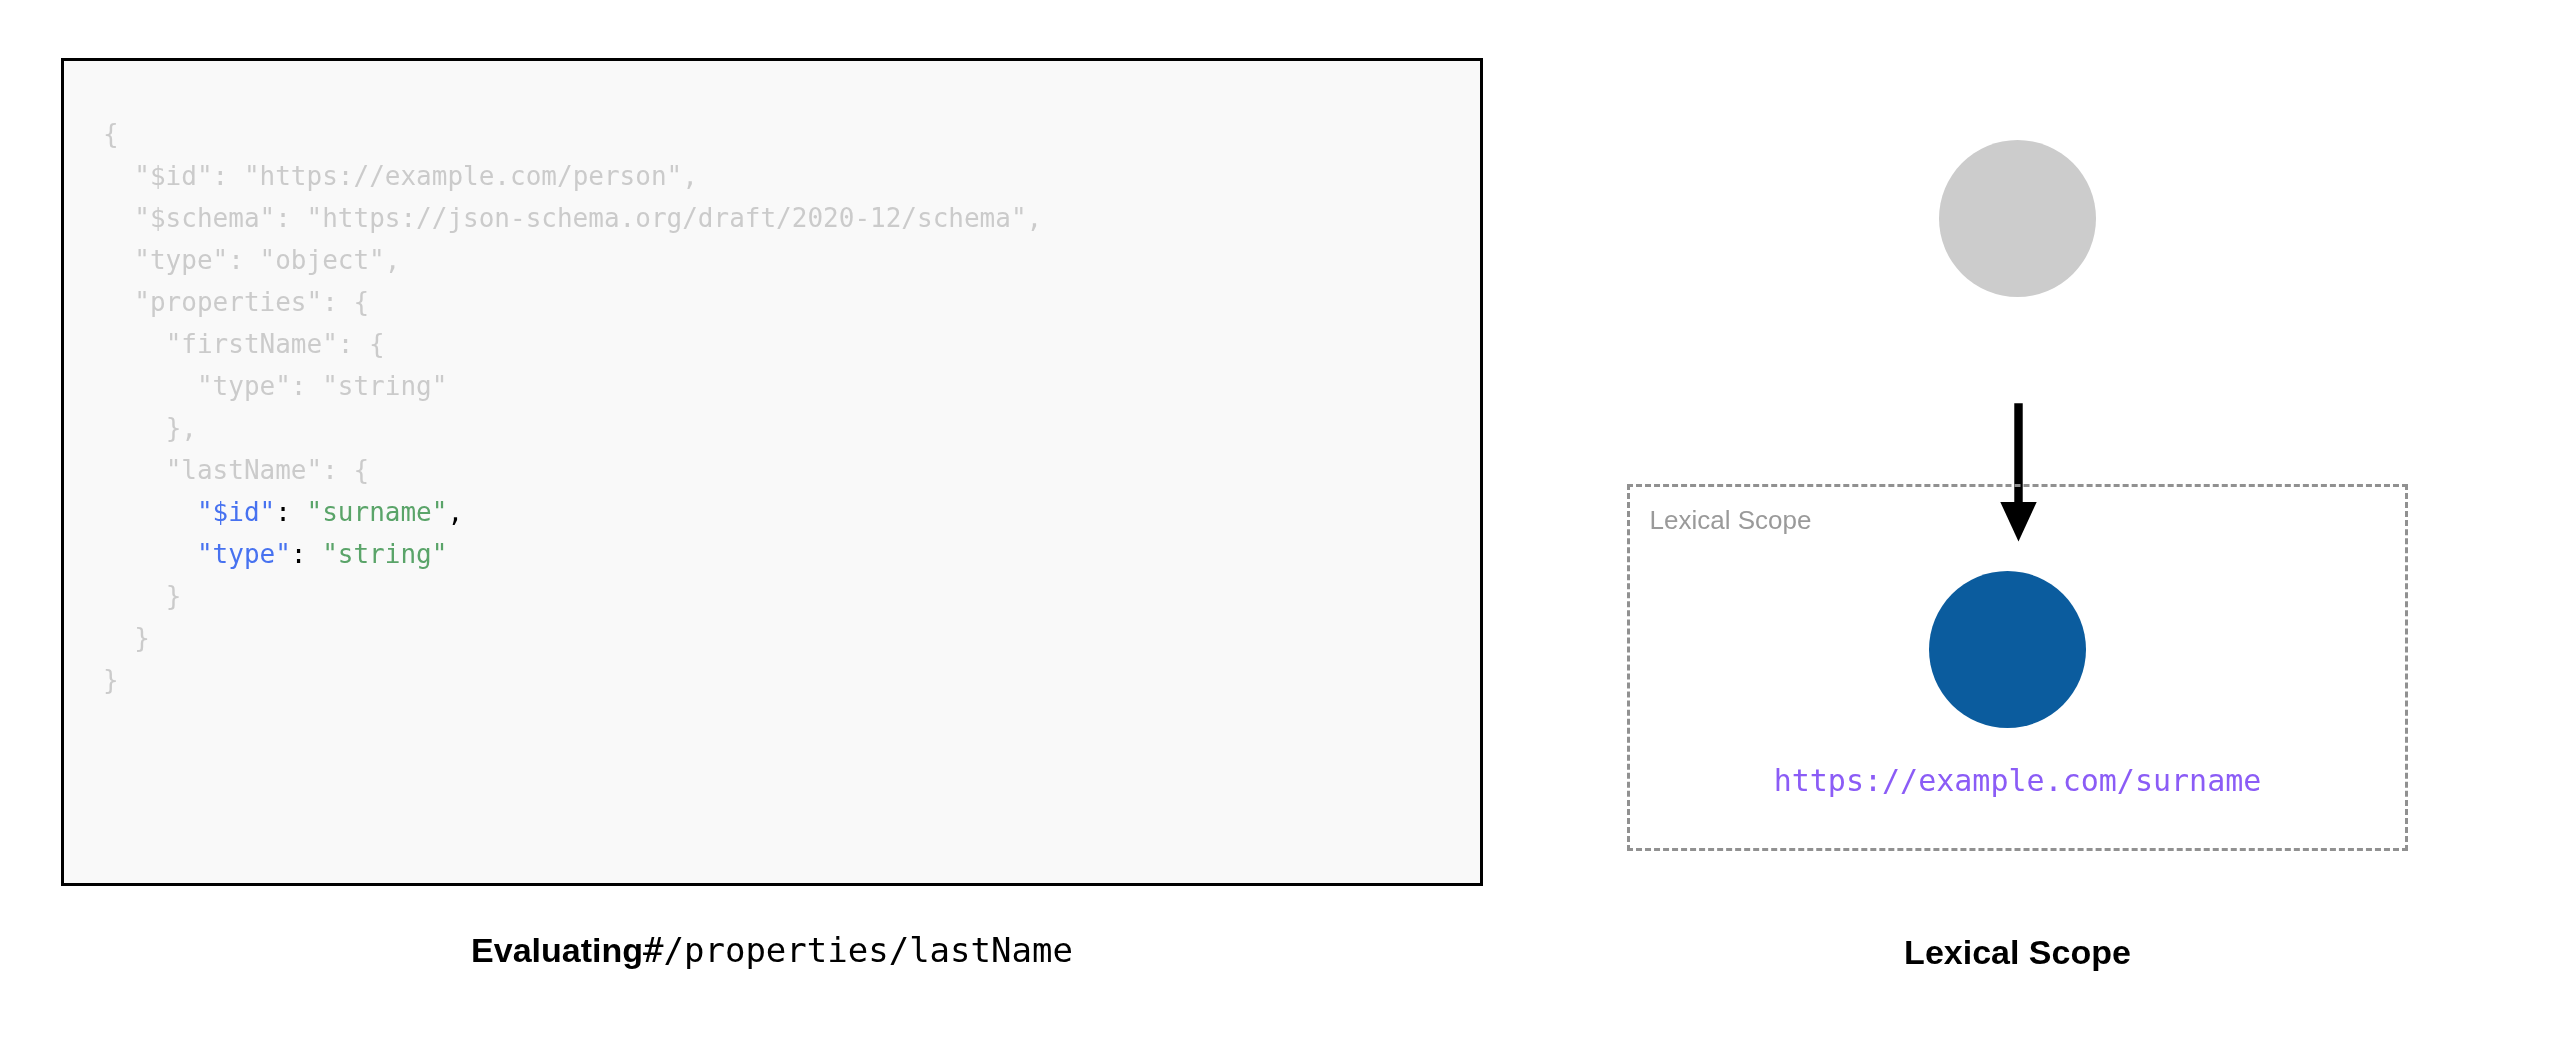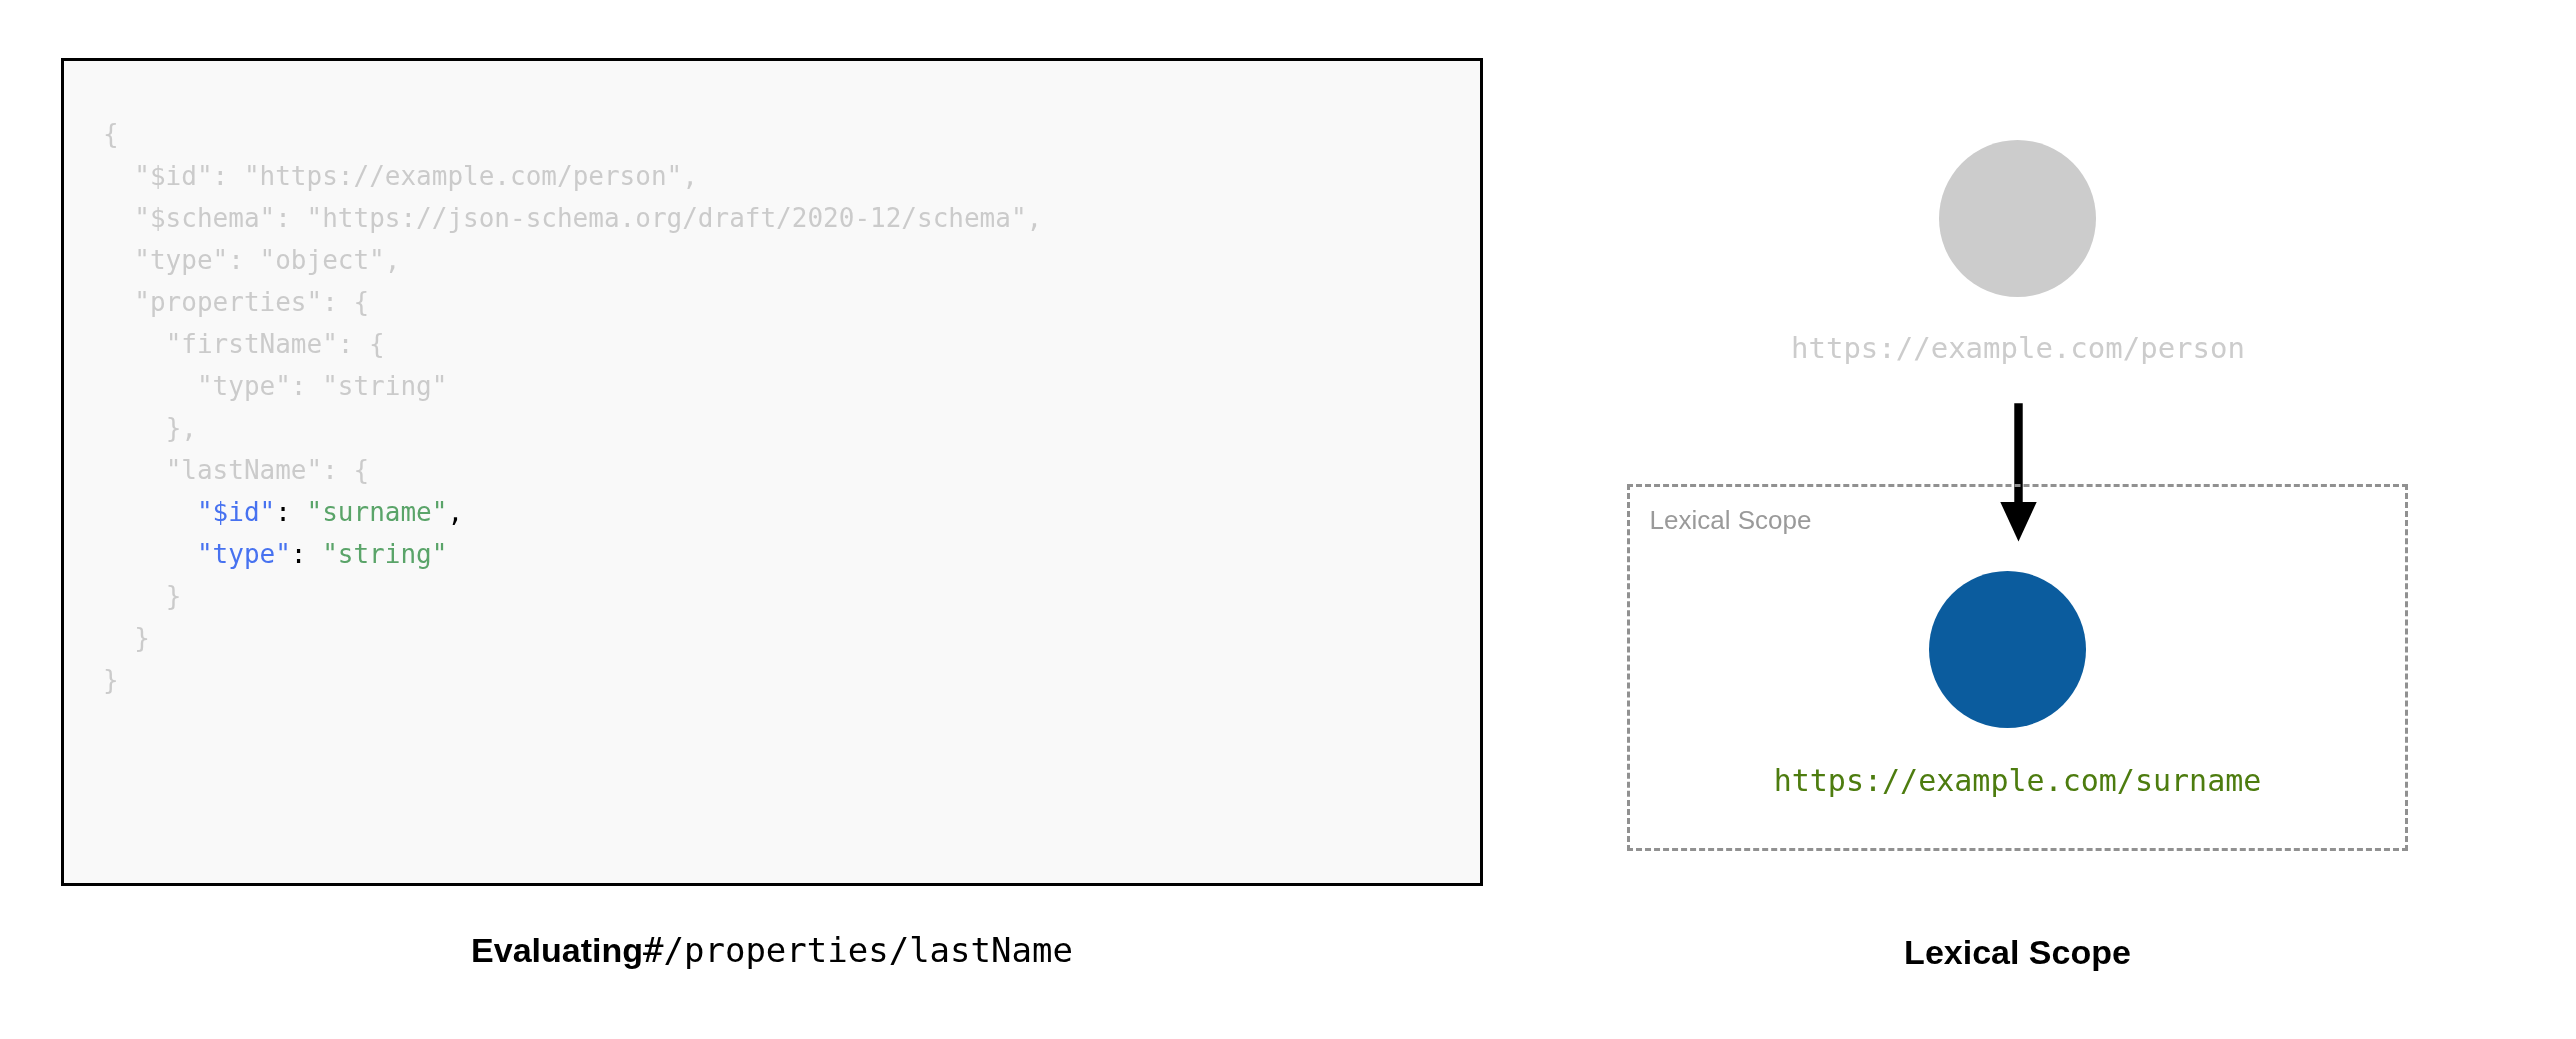--- a/index.html
+++ b/index.html
@@ -133,21 +133,21 @@
     background: #0b5c9e;
   }
   #inner-node-label {
     position: absolute;
     left: 0px;
     top: 276px;
     width: 775px;
     text-align: center;
     font-family: "DejaVu Sans Mono", "Liberation Mono", monospace;
     font-size: 30px;
-    color: #4d7c0f;
+    color: #8b5cf6;
     white-space: nowrap;
   }
   #right-caption {
     position: absolute;
     left: 341px;
     top: 933px;
     width: 781px;
     text-align: center;
     font-family: "Liberation Sans", sans-serif;
     font-weight: bold;
@@ -182,21 +182,20 @@
   <div id="left-caption">
     <span class="cap-bold">Evaluating</span><span class="cap-mono">#/properties/lastName</span>
   </div>
 
 </div>
 
 <div id="right-panel">
 
   <div id="outer-node"></div>
 
-  <div id="outer-node-label">https://example.com/person</div>
 
   <svg id="scope-arrow" viewBox="0 0 60 215" xmlns="http://www.w3.org/2000/svg">
     <line x1="30" y1="0" x2="30" y2="180" stroke="#000000" stroke-width="13"></line>
     <polygon points="30,213 2,152 58,152" fill="#000000"></polygon>
   </svg>
 
   <div id="lexical-scope-box">
     <div id="lexical-scope-box-label">Lexical Scope</div>
     <div id="inner-node"></div>
     <div id="inner-node-label">https://example.com/surname</div>

